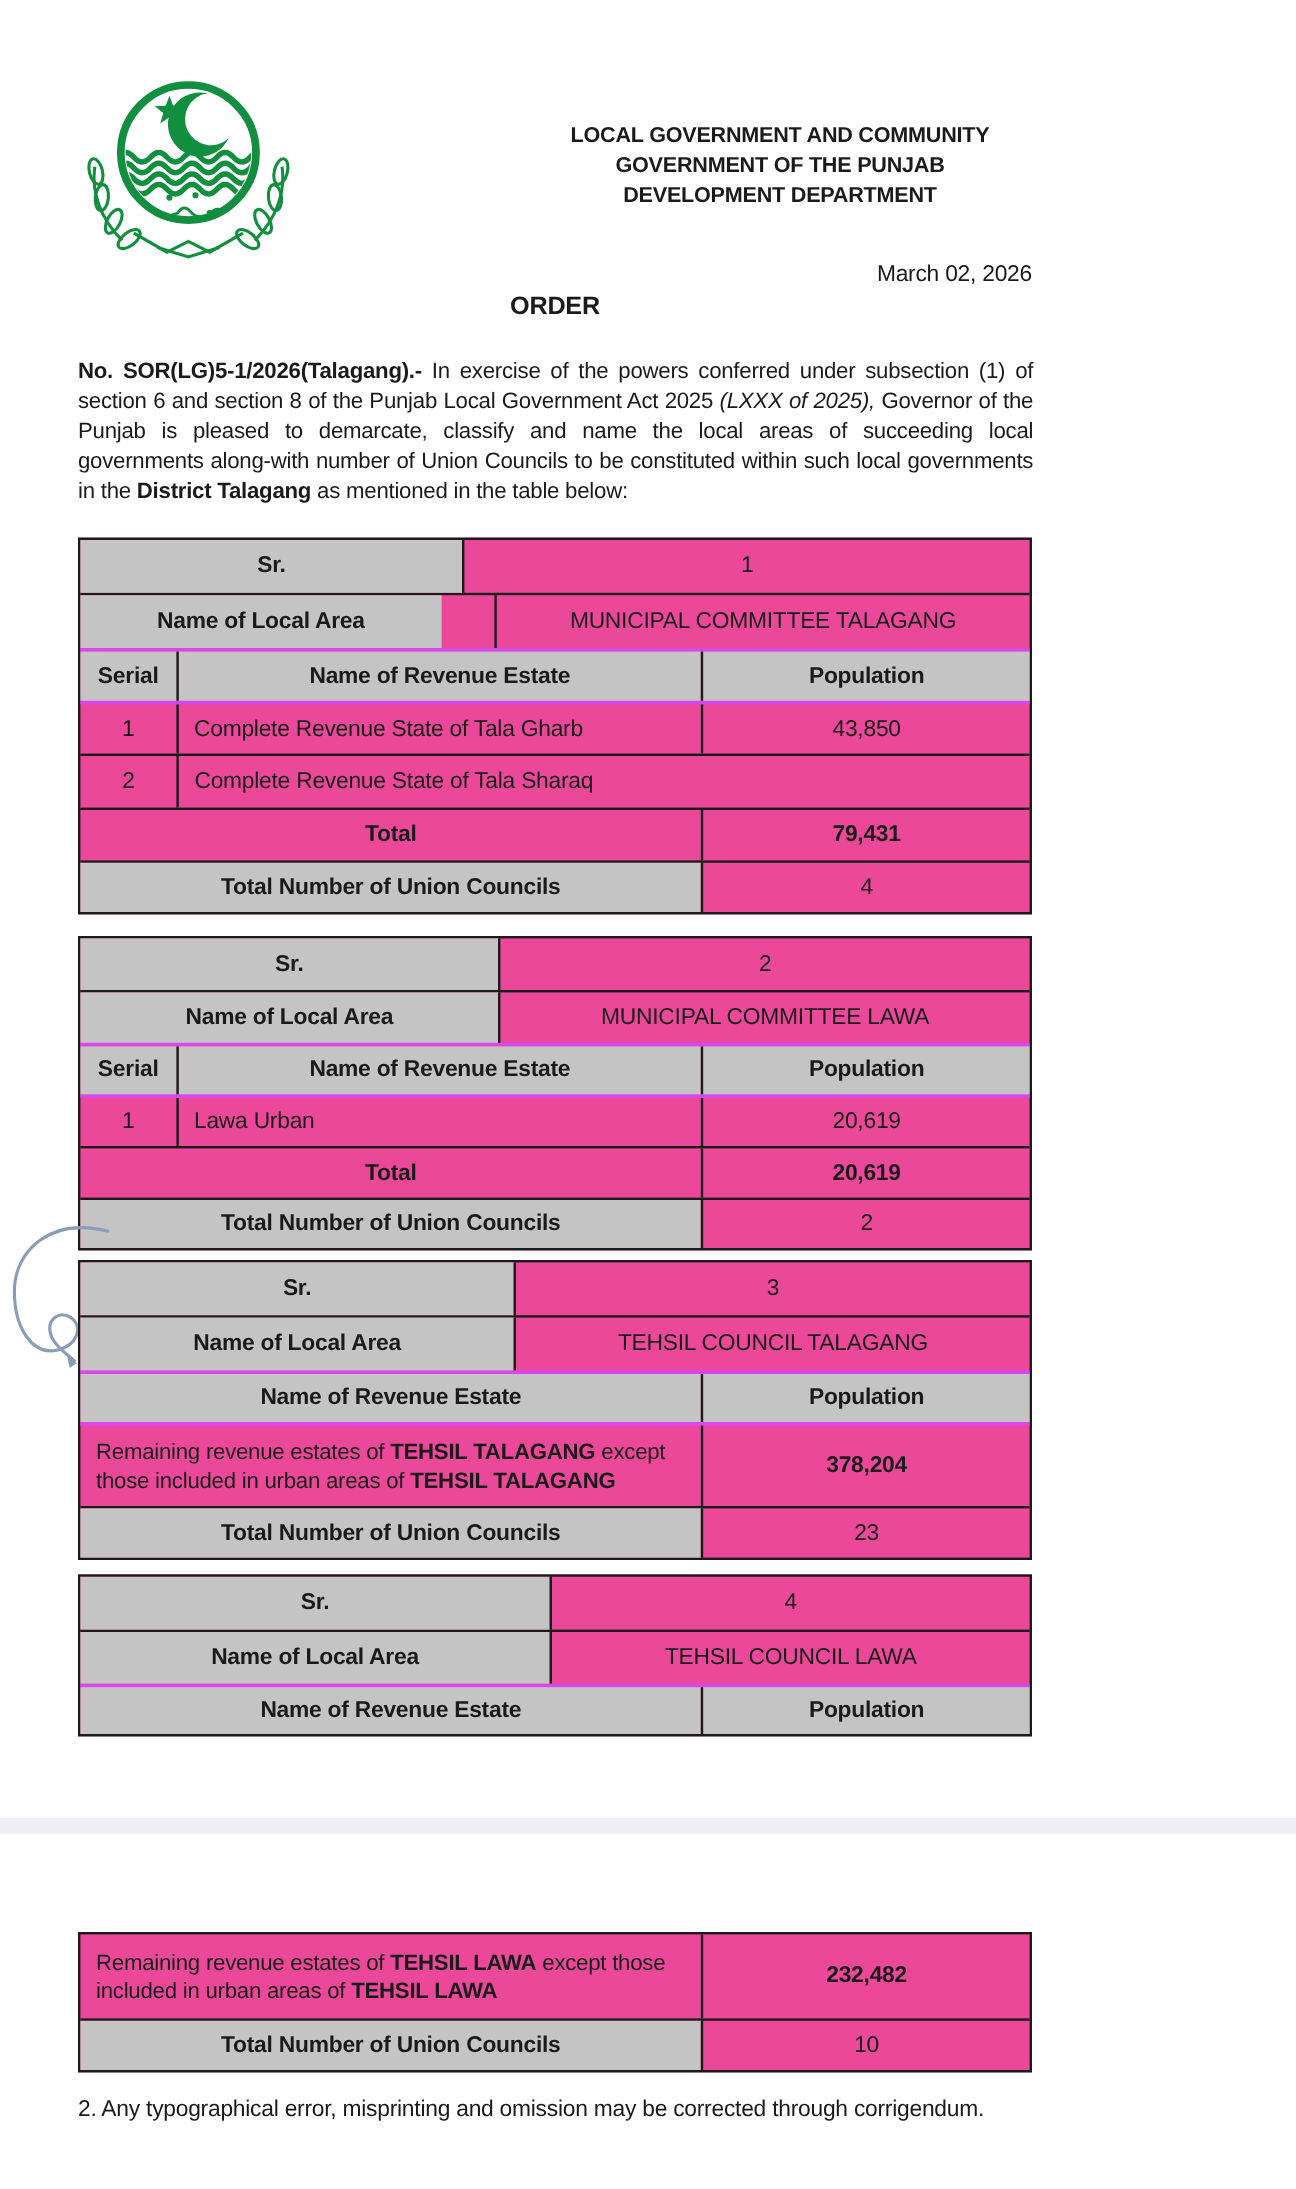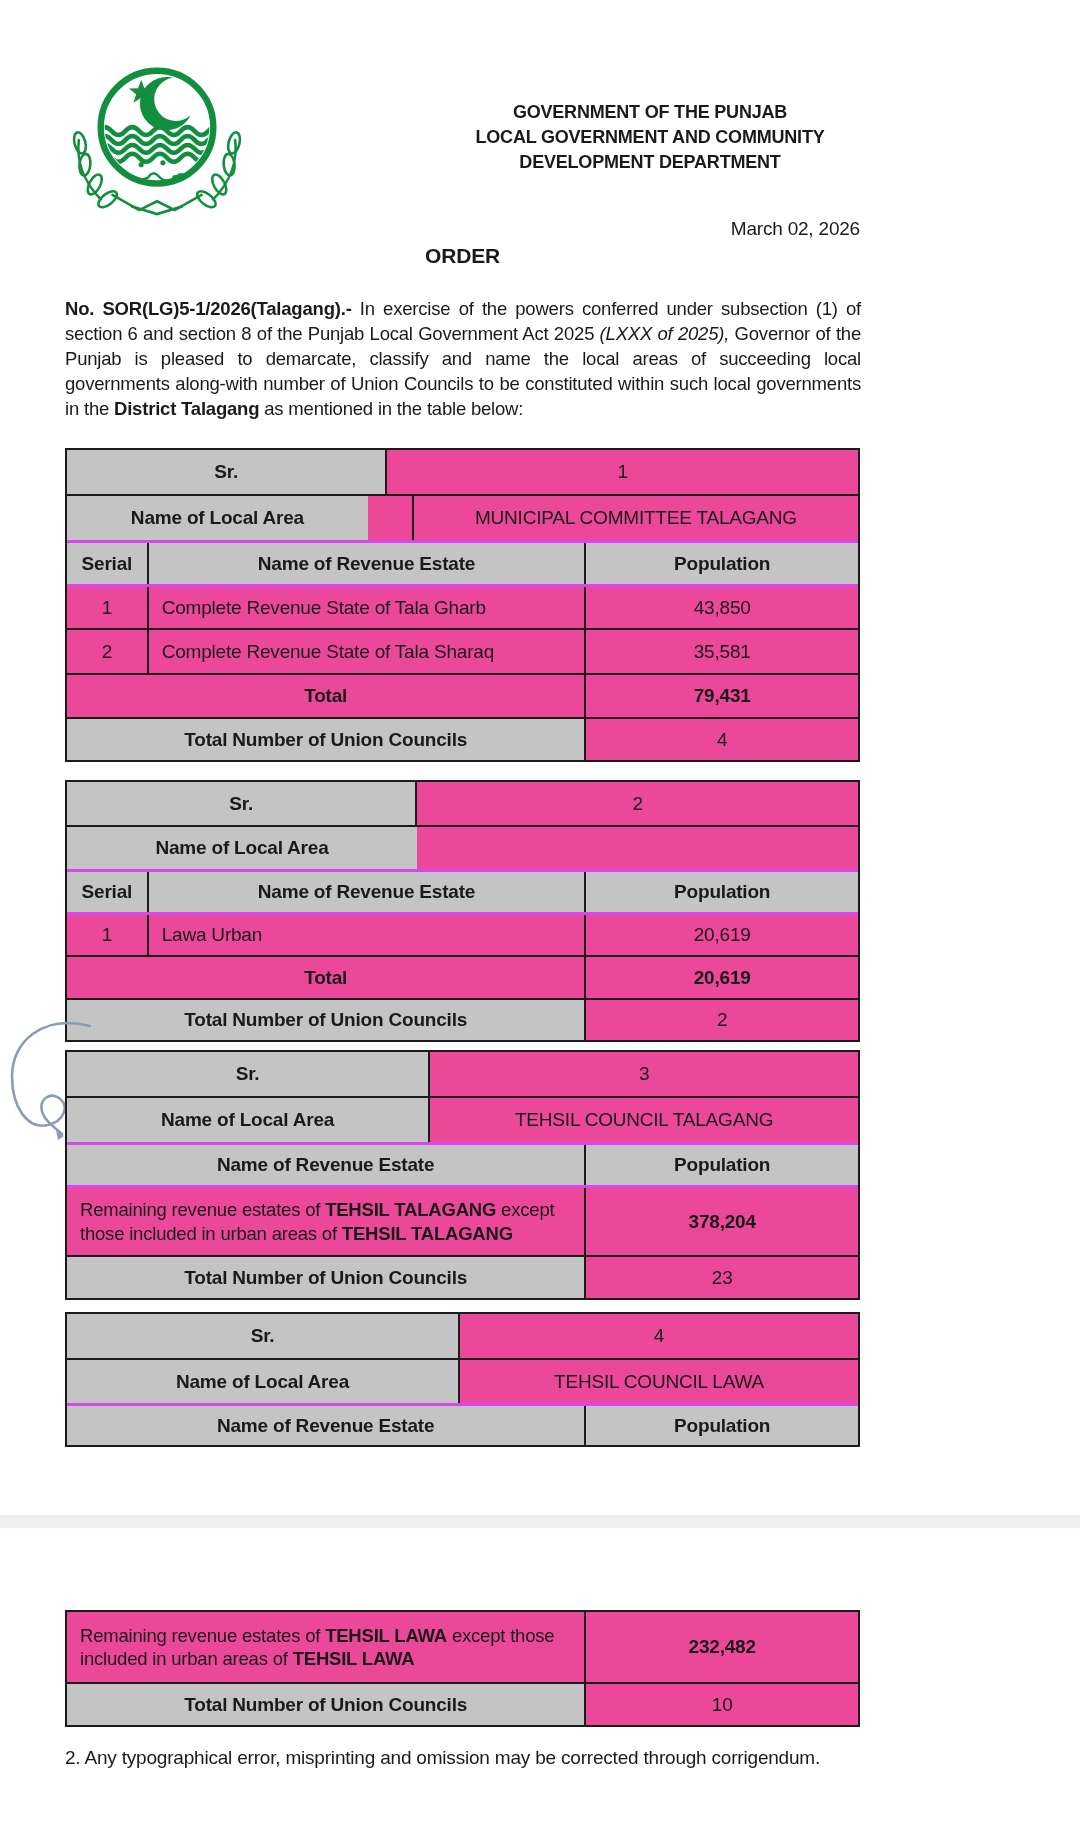--- a/index.html
+++ b/index.html
@@ -83,22 +83,22 @@
 
     <g stroke="#128f3e" stroke-width="2.4" fill="none">
       <path d="M60 119 q 9 10 21 4 q 5 -8 11 -1 q 7 8 17 1 q 5 -6 11 -1"></path>
       <circle cx="74" cy="110" r="1.4" fill="#128f3e"></circle>
       <circle cx="96" cy="108" r="1.4" fill="#128f3e"></circle>
       <circle cx="108" cy="123" r="1.4" fill="#128f3e"></circle>
     </g>
   </svg>
 
   <div class="abs agency">
+    <div>LOCAL GOVERNMENT AND COMMUNITY</div>
     <div>GOVERNMENT OF THE PUNJAB</div>
-    <div>LOCAL GOVERNMENT AND COMMUNITY</div>
     <div>DEVELOPMENT DEPARTMENT</div>
   </div>
 
   <div class="abs dateline">March 02, 2026</div>
 
   <div class="abs order-title">ORDER</div>
 
   <div class="abs intro">
     <b>No. SOR(LG)5-1/2026(Talagang).-</b><span> In exercise of the powers conferred under subsection (1) of section 6 and section 8 of the Punjab Local Government Act 2025 </span><i>(LXXX of 2025),</i><span> Governor of the Punjab is pleased to demarcate, classify and name the local areas of succeeding local governments along-with number of Union Councils to be constituted within such local governments in the </span><b>District Talagang</b><span> as mentioned in the table below:</span>
   </div>
@@ -118,39 +118,39 @@
       <div class="cell gray bold" style="width:275px;">Population</div>
     </div>
     <div class="row thick" style="height:44px;">
       <div class="cell" style="width:80px;">1</div>
       <div class="cell left" style="width:440px;">Complete Revenue State of Tala Gharb</div>
       <div class="cell" style="width:275px;">43,850</div>
     </div>
     <div class="row" style="height:45px;">
       <div class="cell" style="width:80px;">2</div>
       <div class="cell left" style="width:440px;">Complete Revenue State of Tala Sharaq</div>
-      <div class="cell" style="width:275px;">35,581</div>
     </div>
     <div class="row" style="height:44px;">
       <div class="cell bold" style="width:520px;">Total</div>
       <div class="cell bold" style="width:275px;">79,431</div>
     </div>
     <div class="row" style="height:43px;">
       <div class="cell gray bold" style="width:520px;">Total Number of Union Councils</div>
       <div class="cell" style="width:275px;">4</div>
     </div>
   </div>
 
   <div class="tbl" style="top:780px;">
     <div class="row" style="height:43px;">
       <div class="cell gray bold" style="width:350px;">Sr.</div>
       <div class="cell" style="width:445px;">2</div>
     </div>
     <div class="row" style="height:44px;">
       <div class="cell gray bold" style="width:350px;">Name of Local Area</div>
+      <div class="cell" style="width:445px;">MUNICIPAL COMMITTEE LAWA</div>
     </div>
     <div class="row thick" style="height:43px;">
       <div class="cell gray bold" style="width:80px;">Serial</div>
       <div class="cell gray bold" style="width:440px;">Name of Revenue Estate</div>
       <div class="cell gray bold" style="width:275px;">Population</div>
     </div>
     <div class="row thick" style="height:43px;">
       <div class="cell" style="width:80px;">1</div>
       <div class="cell left" style="width:440px;">Lawa Urban</div>
       <div class="cell" style="width:275px;">20,619</div>

